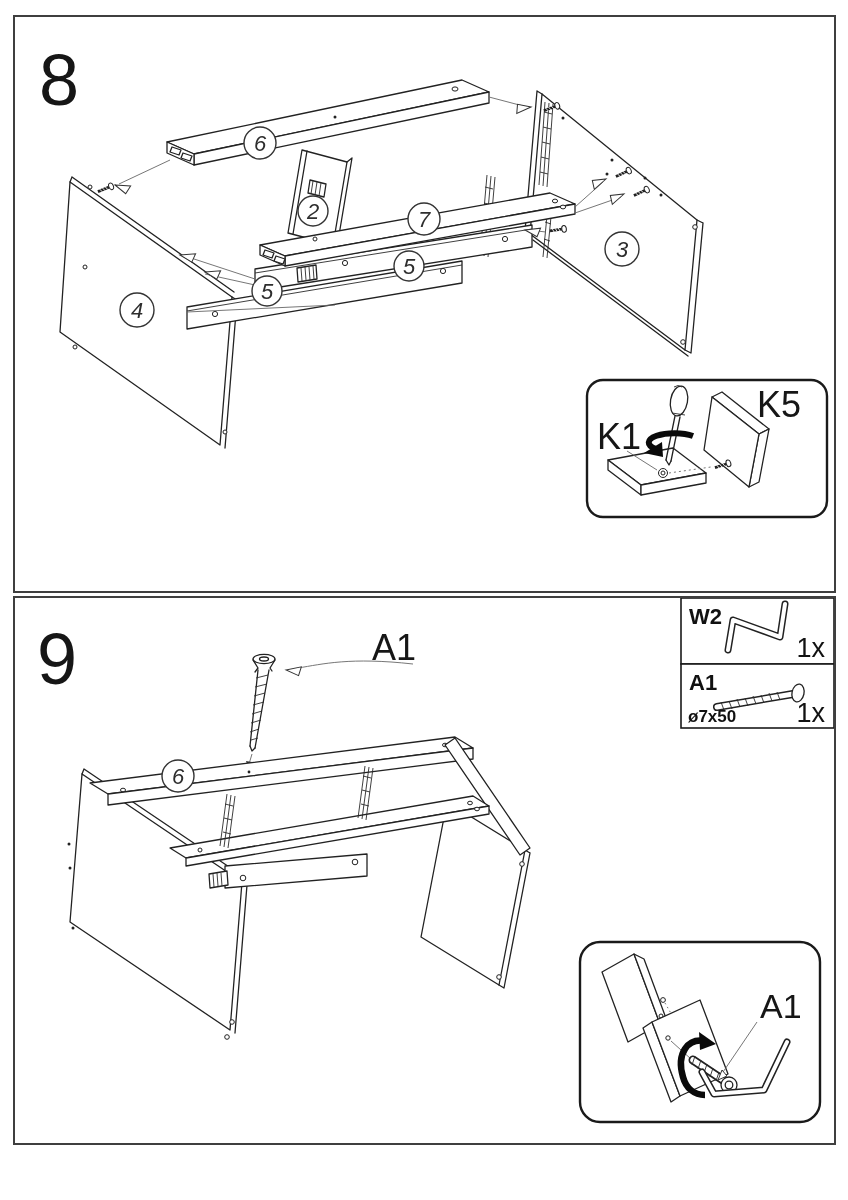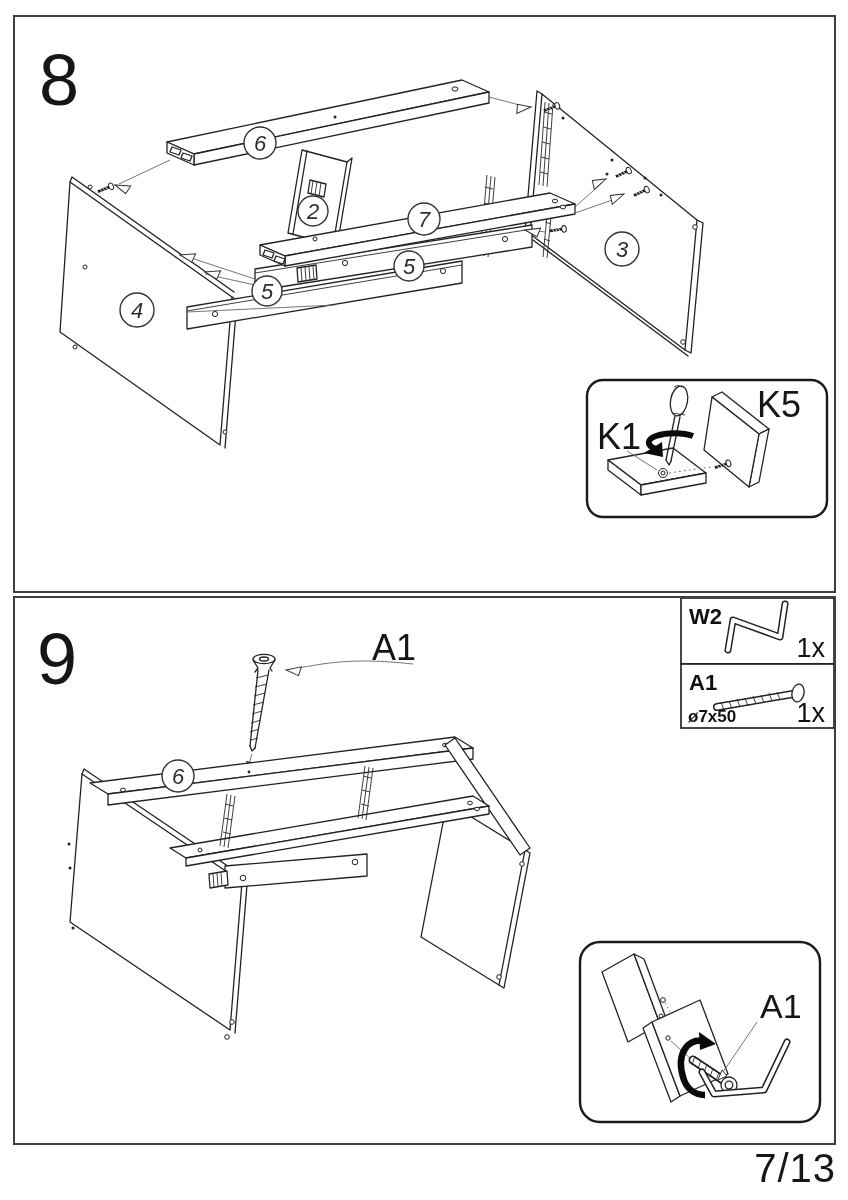--- a/index.html
+++ b/index.html
@@ -328,14 +328,13 @@
           <polyline points="772,444 749,492 699,496 687,474" fill="none" stroke="#222" stroke-width="7" stroke-linejoin="round" stroke-linecap="round"></polyline>
           <polyline points="772,444 749,492 699,496 687,474" fill="none" stroke="#fff" stroke-width="4" stroke-linejoin="round" stroke-linecap="round"></polyline>
         </g>
         <text class="callout" style="font-size:34px" x="745" y="420">A1</text>
         <path class="lead" d="M742,424 L706,477"></path>
         <polygon points="703,482 707,472 712,478" fill="#fff" stroke="#333" stroke-width="1"></polygon>
       </g>
     </svg>
   </section>
 
-  <div class="footer">7/13</div>
 </div>
 
 </body></html>

